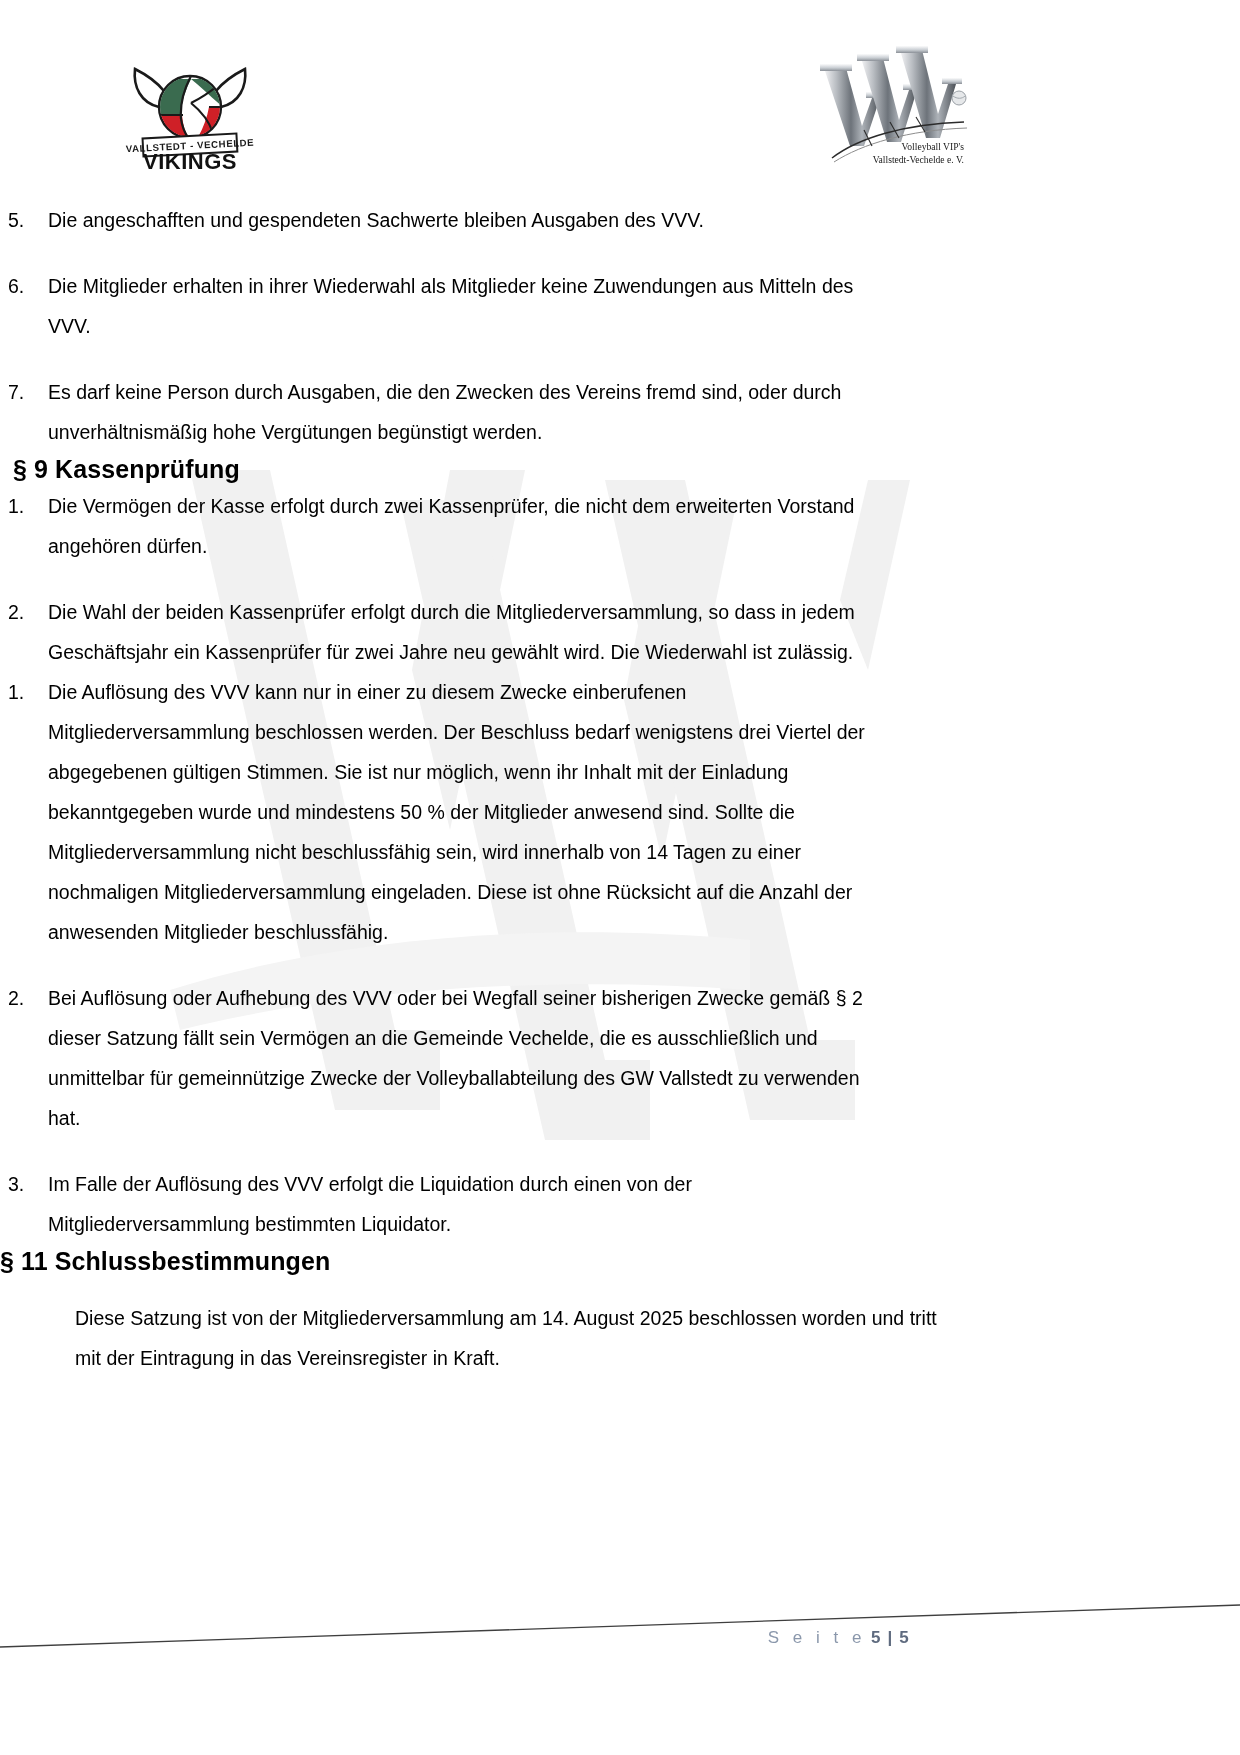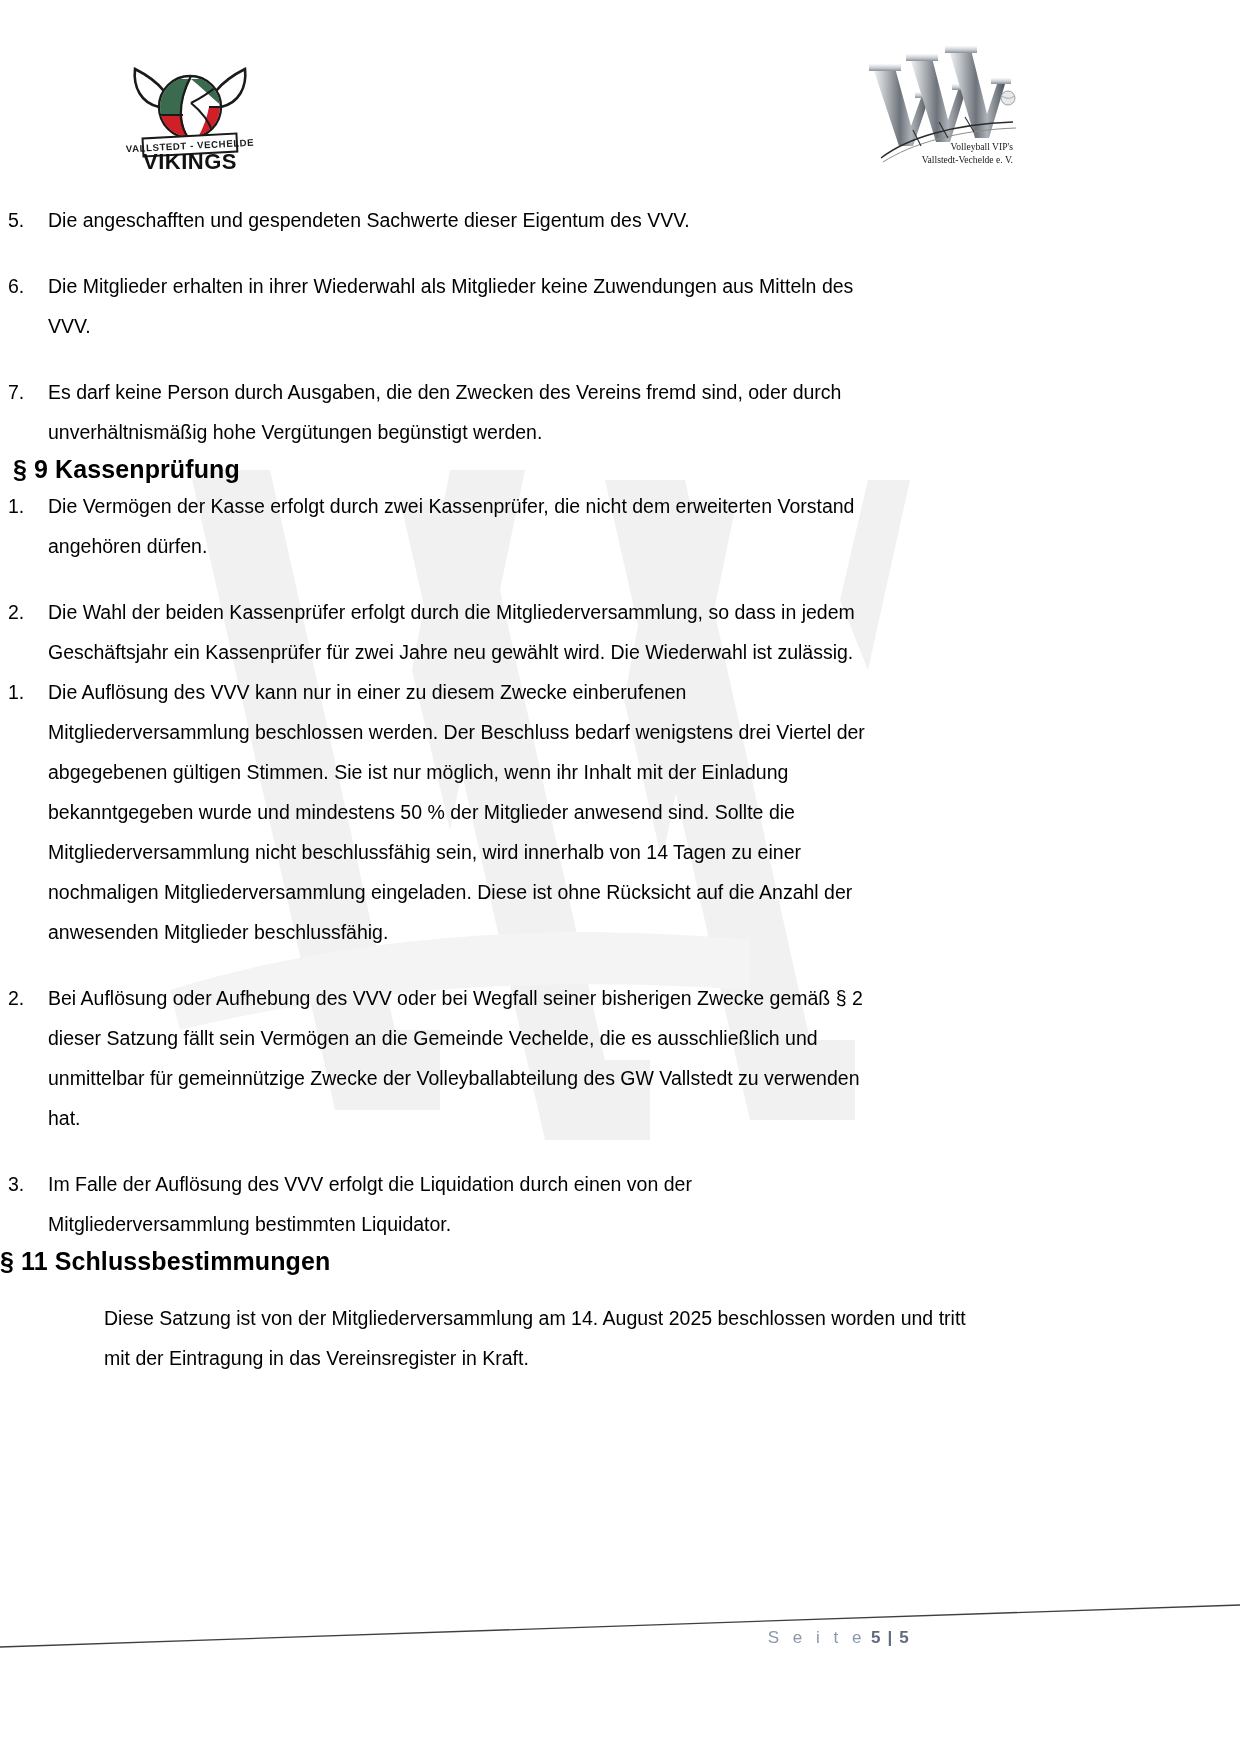--- a/index.html
+++ b/index.html
@@ -47,21 +47,21 @@
     position: absolute;
     left: 125px;
     top: 45px;
     width: 130px;
     height: 125px;
   }
   .logo-left svg { display:block; width:100%; height:100%; }
 
   .logo-right {
     position: absolute;
-    left: 861px;
+    left: 812px;
     top: 42px;
     width: 160px;
     height: 130px;
   }
   .logo-right svg { display:block; width:100%; height:100%; }
 
   
   .content {
     position: absolute;
     left: 0;
@@ -118,21 +118,21 @@
 
   .sec-9  { margin-left: 132px; margin-top: 52px; margin-bottom: 30px; padding-left: 13px; }
   .sec-10 { margin-left: 132px; margin-top: 60px; margin-bottom: 32px; }
   .sec-11 { margin-left: 132px; margin-top: 56px; margin-bottom: 26px; }
 
   .group-1 { margin-top: 14px; }
   .group-9 { margin-top: 0; }
   .group-10 { margin-top: 0; }
 
   .closing {
-    margin-left: 104px;
+    margin-left: 75px;
     width: 890px;
     font-size: 19.5px;
     line-height: 40px;
   }
 
   
   .dense .itemtext { line-height: 39px; }
 
   
   .footer {
@@ -296,21 +296,21 @@
         <text x="152" y="121" font-family="'Liberation Serif', serif" font-size="9.6" fill="#1a1a1a" text-anchor="end">Vallstedt-Vechelde e. V.</text>
       </svg>
     </div>
   </div>
 
   <div class="content body-text">
 
     <ol class="numlist list-block group-1">
       <li>
         <span class="marker">5.</span>
-        <span class="itemtext">Die angeschafften und gespendeten Sachwerte dieser Eigentum des VVV.</span>
+        <span class="itemtext">Die angeschafften und gespendeten Sachwerte bleiben Ausgaben des VVV.</span>
       </li>
       <li>
         <span class="marker">6.</span>
         <span class="itemtext">Die Mitglieder erhalten in ihrer Wiederwahl als Mitglieder keine Zuwendungen aus Mitteln des VVV.</span>
       </li>
       <li>
         <span class="marker">7.</span>
         <span class="itemtext">Es darf keine Person durch Ausgaben, die den Zwecken des Vereins fremd sind, oder durch unverhältnismäßig hohe Vergütungen begünstigt werden.</span>
       </li>
     </ol>

